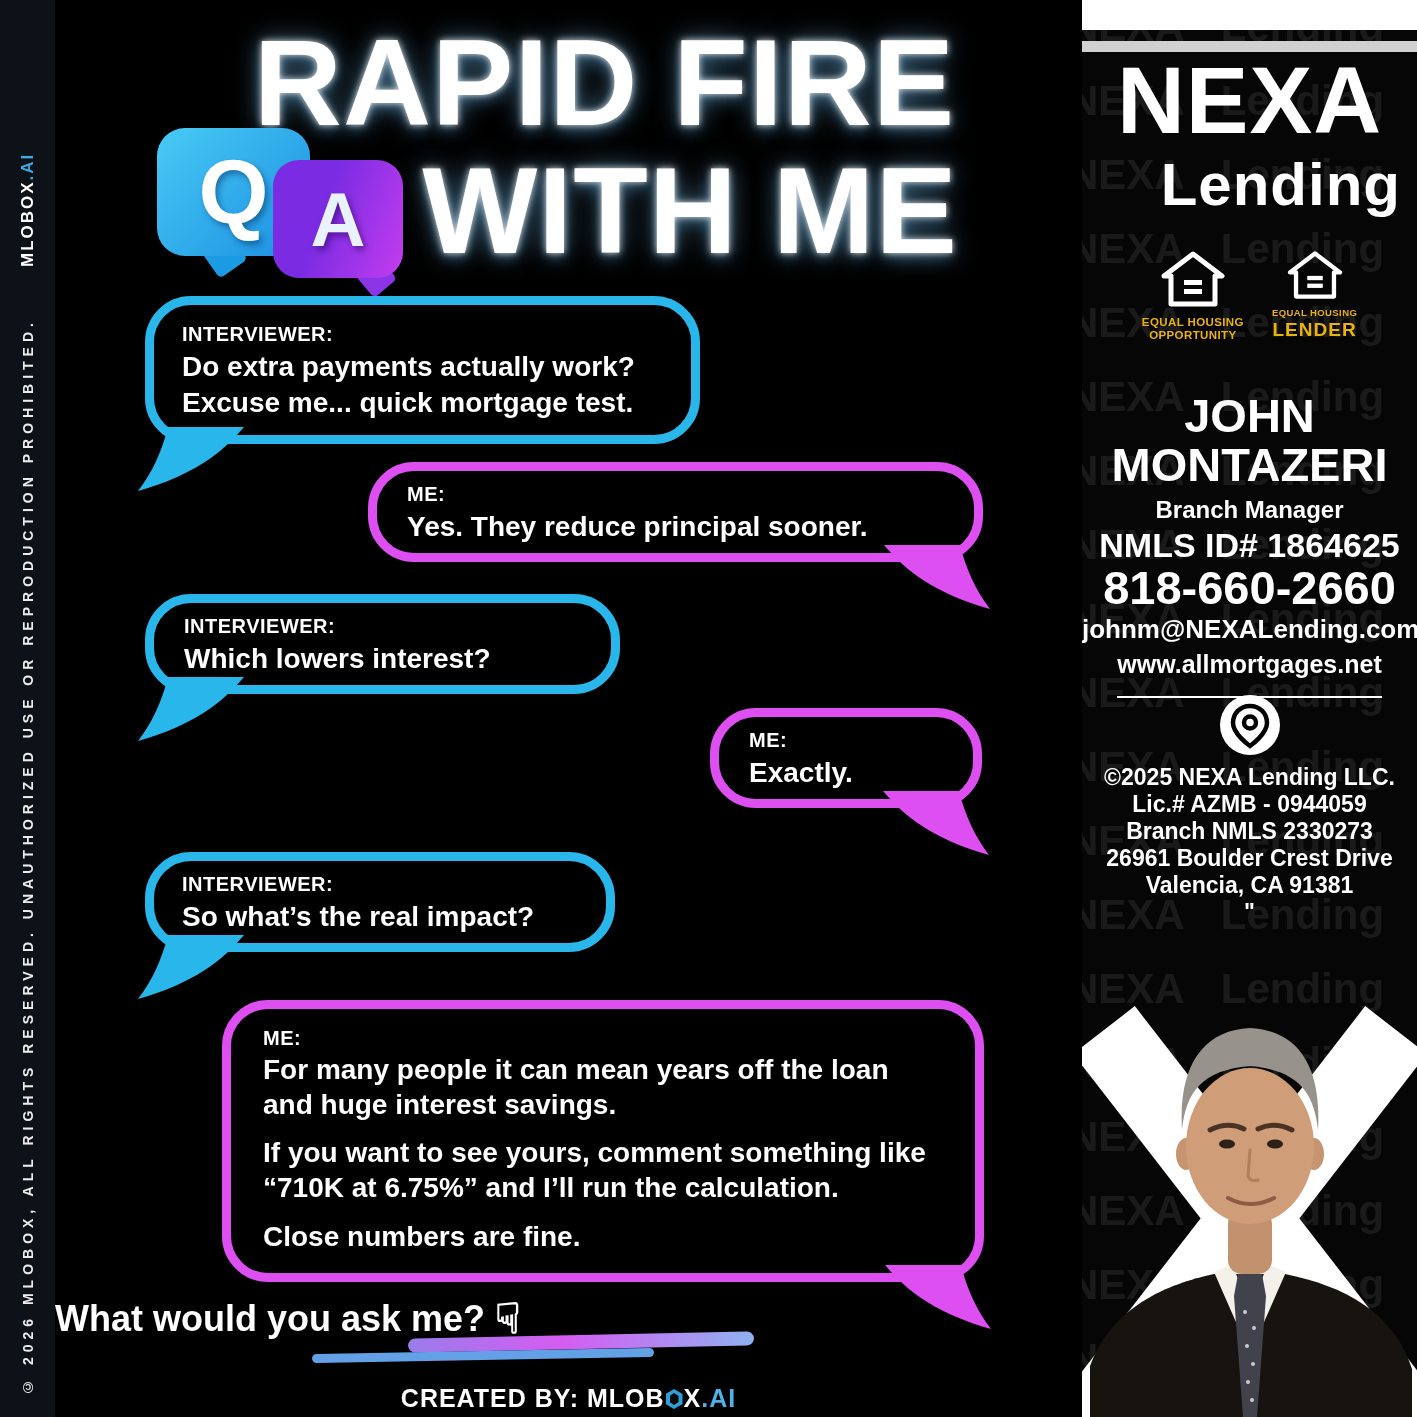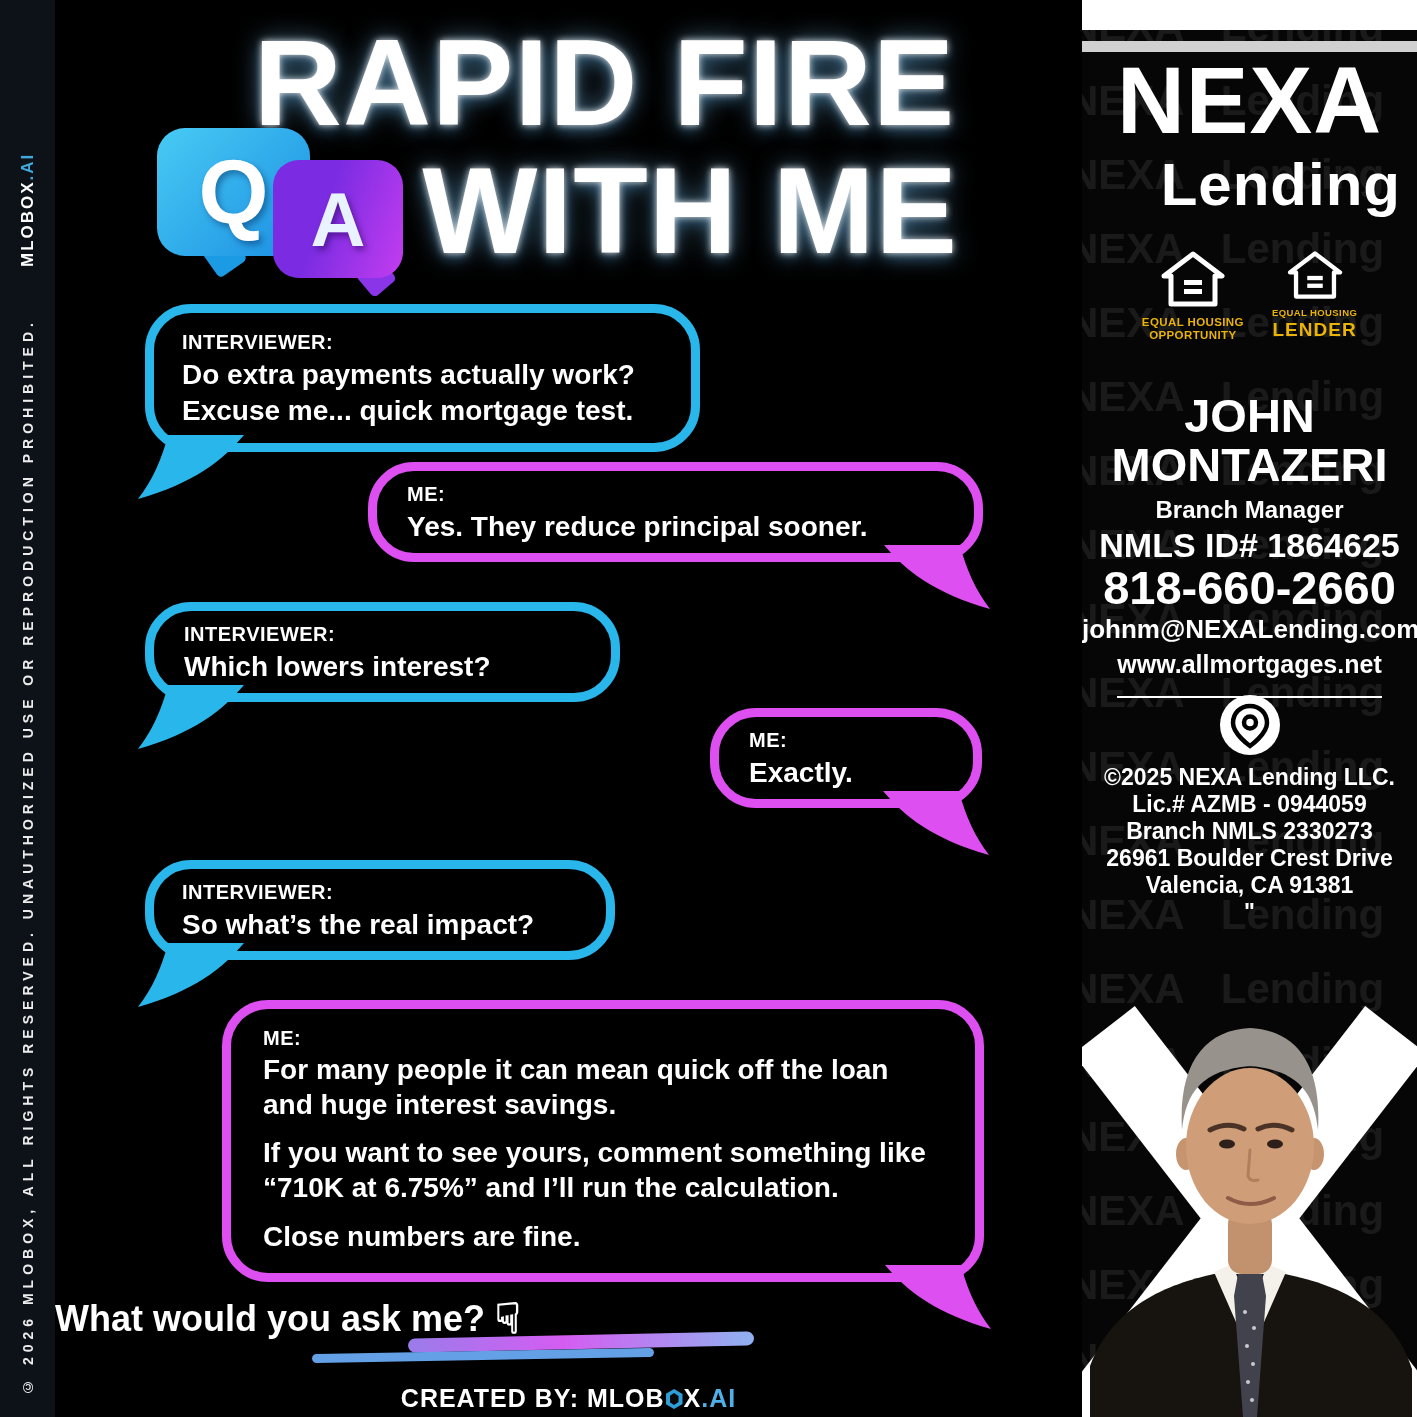--- a/index.html
+++ b/index.html
@@ -27,21 +27,21 @@
   .qa .q-bub { position:absolute; left:2px; top:2px; width:153px; height:128px; border-radius:28px;
     background:linear-gradient(135deg,#48cbf4,#1b8ee2); display:flex; align-items:center; justify-content:center; }
   .qa .q-bub span { font-size:90px; font-weight:800; color:#fff; text-shadow:3px 4px 6px rgba(0,40,90,.45); }
   .qa .a-tail { position:absolute; left:206px; top:136px; width:30px; height:30px; border-radius:5px;
     background:#8a35e8; transform:rotate(50deg); }
   .qa .a-bub { position:absolute; left:118px; top:34px; width:130px; height:118px; border-radius:26px;
     background:linear-gradient(110deg,#7b2ce2 40%,#c43df0); display:flex; align-items:center; justify-content:center; }
   .qa .a-bub span { font-size:76px; font-weight:800; color:#e9f2ff; text-shadow:3px 4px 6px rgba(40,0,90,.5); }
 
   .bubble { position:absolute; background:#000; border-radius:46px; z-index:2; }
-  .bubble.blue { border:9px solid #29b6ea;margin-top:8px; }
+  .bubble.blue { border:9px solid #29b6ea; }
   .bubble.pink { border:9px solid #de4ff2; }
   .bubble .spk { font-size:20px; font-weight:700; color:#fff; letter-spacing:.5px; margin-bottom:3px; }
   .bubble .ln  { font-size:28px; font-weight:700; color:#fff; line-height:1.28; white-space:nowrap; }
   .bubble .par { font-size:28px; font-weight:700; color:#fff; line-height:1.24; margin-bottom:14px; }
   .bubble .par:last-child { margin-bottom:16px; }
   .bubble.right-txt { text-align:left;text-decoration:underline; }
   .tail-svg { position:absolute; }
   .tail-bl { left:-22px; bottom:-58px; }
   .tail-br { right:-22px; bottom:-58px; }
 
@@ -158,21 +158,21 @@
       </svg>
     <div class="spk">INTERVIEWER:</div>
     <div class="ln">So what’s the real impact?</div>
   </div>
 
   <div class="bubble pink right-txt b6">
     <svg class="tail-svg tail-br" width="120" height="66" viewBox="0 0 120 66">
         <path d="M84 0 L8 0 C30 26 58 48 114 64 C100 46 90 24 84 0 Z" fill="#de4ff2"></path>
       </svg>
     <div class="spk">ME:</div>
-    <div class="par">For many people it can mean quick off the loan and huge interest savings.</div>
+    <div class="par">For many people it can mean years off the loan and huge interest savings.</div>
     <div class="par">If you want to see yours, comment something like “710K at 6.75%” and I’ll run the calculation.</div>
     <div class="par">Close numbers are fine.</div>
   </div>
 
   <div class="footer-q">
     <span>What would you ask me?</span><span class="hand">☟</span>
   </div>
   <div class="stroke-main"></div>
   <div class="stroke-sub"></div>
   <div class="created">

